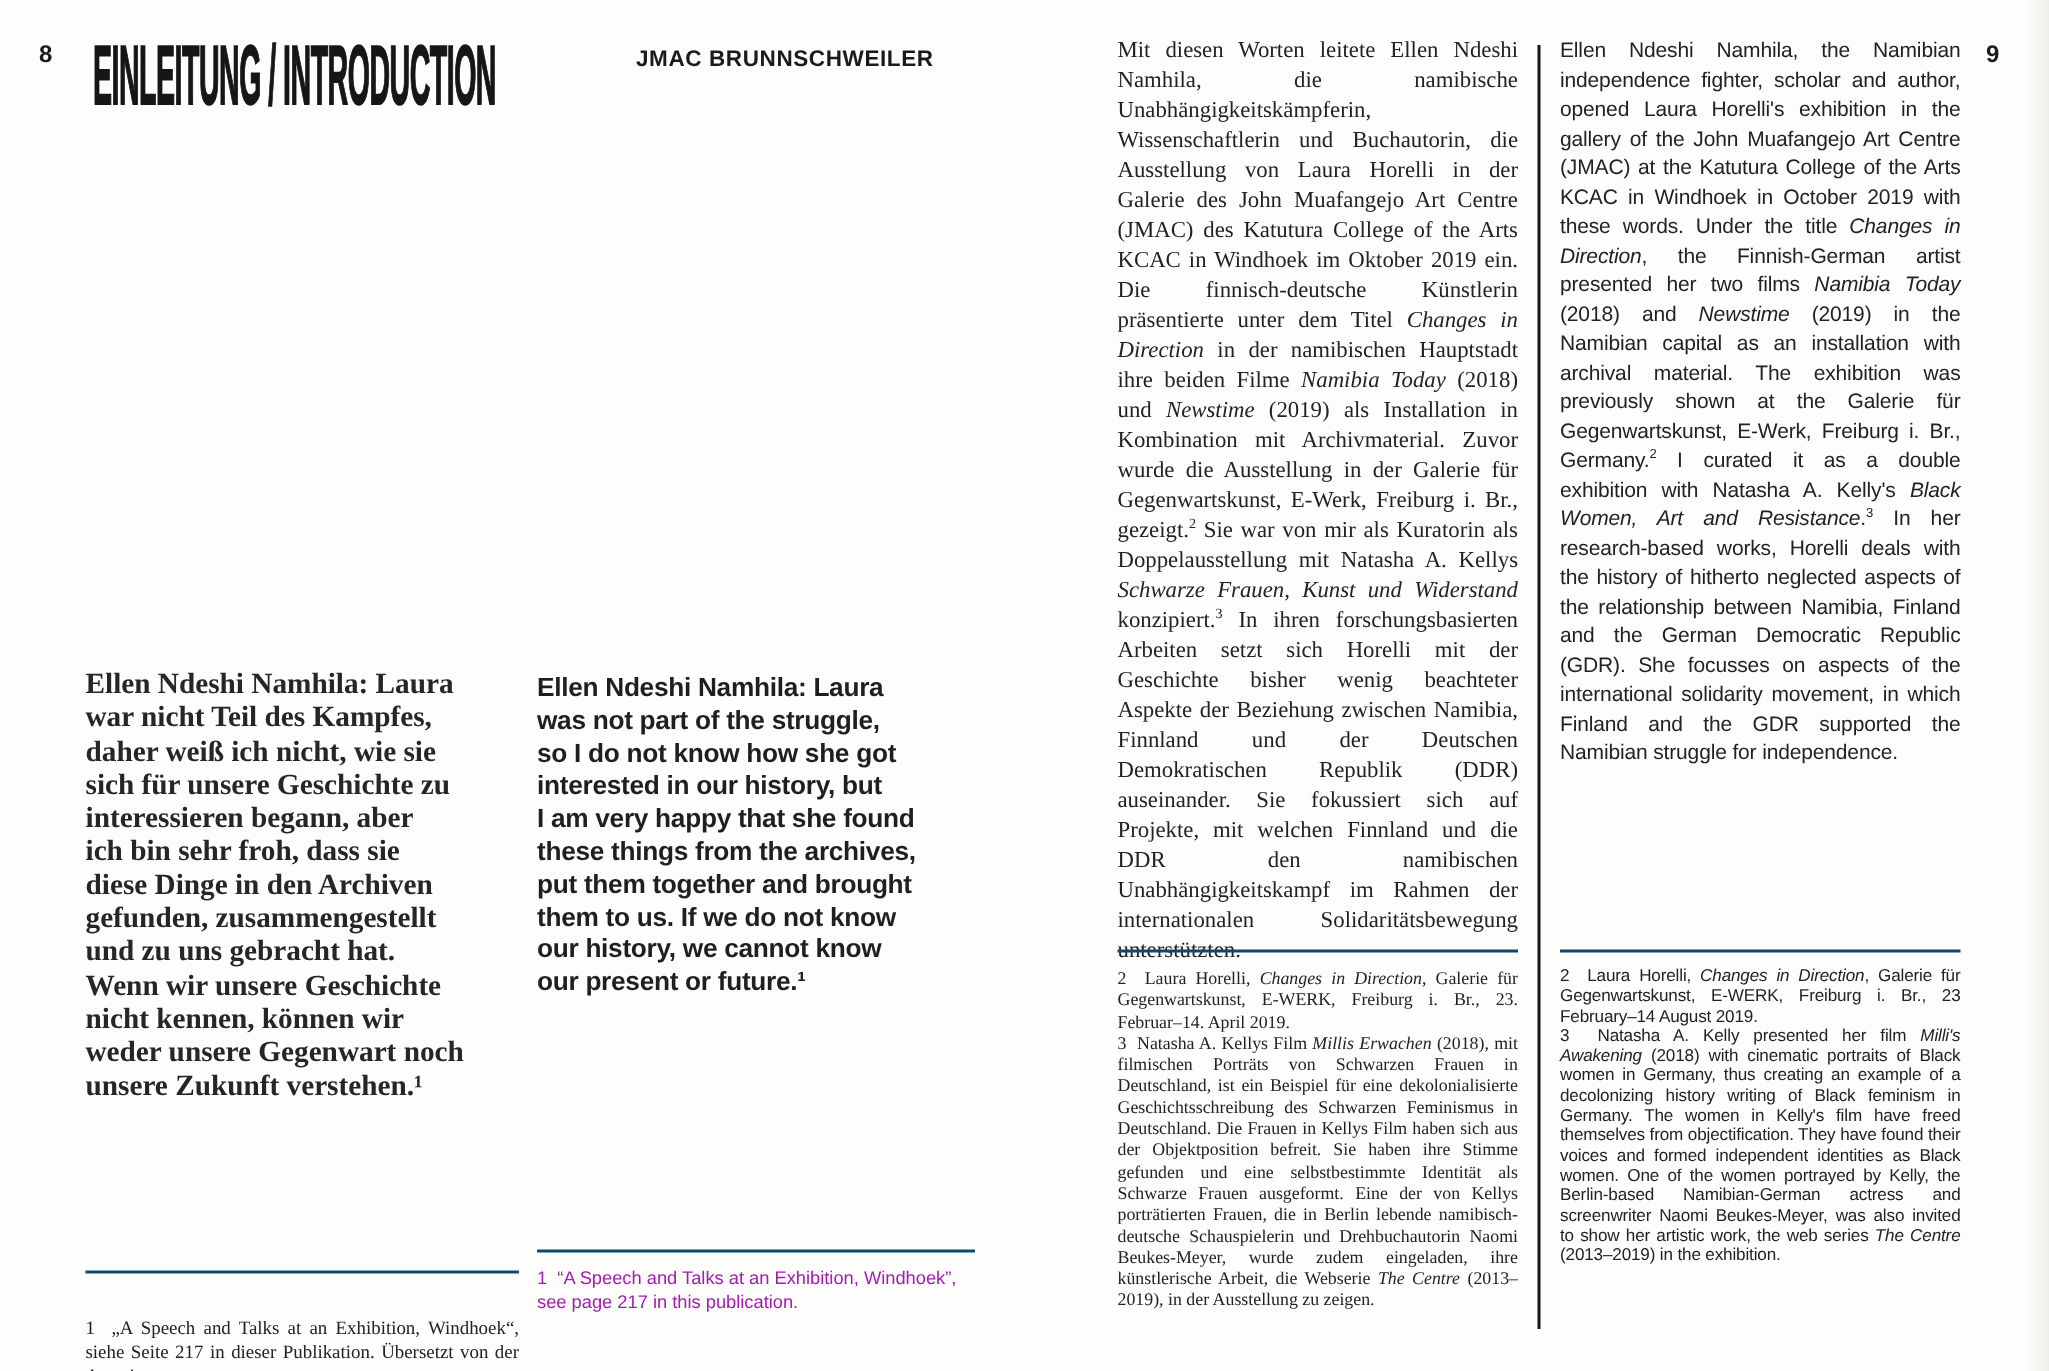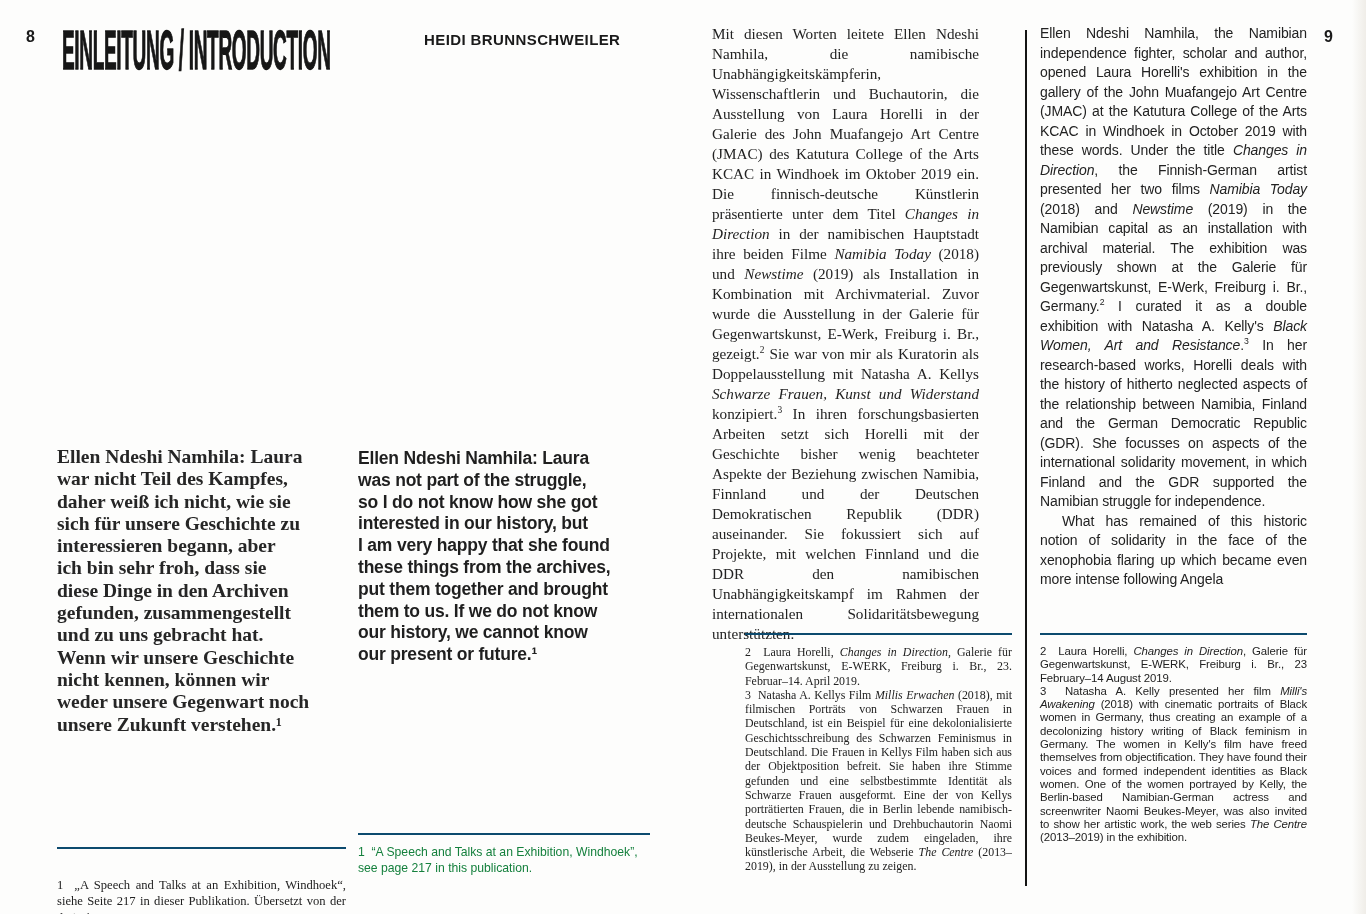--- a/index.html
+++ b/index.html
@@ -40,21 +40,21 @@
     color:#262626;white-space:pre-line;
   }
   .quote-en{
     position:absolute;left:358px;top:448px;width:310px;
     font-family:"Liberation Sans",sans-serif;
     font-weight:700;font-size:17.5px;line-height:21.8px;
     color:#1f1f1f;white-space:pre-line;letter-spacing:-0.2px;
   }
   
   .col-de{
-    position:absolute;left:712px;top:24px;width:267px;
+    position:absolute;left:745px;top:24px;width:267px;
     font-family:"Liberation Serif","DejaVu Serif",serif;
     font-size:15.2px;line-height:20px;color:#222;
     text-align:justify;hyphens:auto;-webkit-hyphens:auto;
   }
   .col-en{
     position:absolute;left:1040px;top:24px;width:267px;
     font-family:"Liberation Sans",sans-serif;
     font-size:14px;line-height:19.5px;color:#222;
     text-align:justify;hyphens:auto;-webkit-hyphens:auto;
     letter-spacing:-0.1px;
@@ -68,21 +68,21 @@
   }
   .fnblock p{margin:0;}
   #fn-left-de{
     left:57px;top:833px;width:289px;padding-top:28px;
     font-family:"Liberation Serif","DejaVu Serif",serif;
     font-size:12.6px;line-height:16px;color:#222;text-align:justify;margin-top:14px;
   }
   #fn-left-en{
     left:358px;top:833px;width:292px;padding-top:10px;
     font-family:"Liberation Sans",sans-serif;
-    font-size:12.2px;line-height:15.6px;color:#15803d;
+    font-size:12.2px;line-height:15.6px;color:#a21caf;
   }
   #fn-de{
     left:745px;top:633px;width:267px;padding-top:10px;
     font-family:"Liberation Serif","DejaVu Serif",serif;
     font-size:11.9px;line-height:14.3px;color:#222;
     text-align:justify;hyphens:auto;-webkit-hyphens:auto;
   }
   #fn-en{
     left:1040px;top:633px;width:267px;padding-top:10px;
     font-family:"Liberation Sans",sans-serif;
@@ -104,21 +104,21 @@
   .run-bi{font-style:italic;font-weight:400;}
   sup{font-size:0.62em;vertical-align:super;line-height:0;}
 </style>
 </head>
 <body>
 
 <div id="spread">
 
   <div id="pn-left" class="pagenum">8</div>
   <div class="book-title">EINLEITUNG / INTRODUCTION</div>
-  <div class="author">HEIDI BRUNNSCHWEILER</div>
+  <div class="author">JMAC BRUNNSCHWEILER</div>
   <div id="pn-right" class="pagenum">9</div>
 
   <div class="quote-de" lang="de">Ellen Ndeshi Namhila: Laura
 war nicht Teil des Kampfes,
 daher weiß ich nicht, wie sie
 sich für unsere Geschichte zu
 interessieren begann, aber
 ich bin sehr froh, dass sie
 diese Dinge in den Archiven
 gefunden, zusammengestellt
@@ -151,21 +151,20 @@
 
   <div id="fn-de" class="fnblock" lang="de">
     <p><span>2&nbsp;&nbsp;Laura Horelli, </span><span class="run-i">Changes in Direction</span><span>, Galerie für Gegenwartskunst, E-WERK, Freiburg i. Br., 23. Februar–14. April 2019.</span></p>
     <p><span>3&nbsp;&nbsp;Natasha A. Kellys Film </span><span class="run-i">Millis Erwachen</span><span> (2018), mit filmischen Porträts von Schwarzen Frauen in Deutschland, ist ein Beispiel für eine dekolonialisierte Geschichtsschreibung des Schwarzen Feminismus in Deutschland. Die Frauen in Kellys Film haben sich aus der Objektposition befreit. Sie haben ihre Stimme gefunden und eine selbstbestimmte Identität als Schwarze Frauen ausgeformt. Eine der von Kellys porträtierten Frauen, die in Berlin lebende namibisch-deutsche Schauspielerin und Drehbuchautorin Naomi Beukes-Meyer, wurde zudem eingeladen, ihre künstlerische Arbeit, die Webserie </span><span class="run-i">The Centre</span><span> (2013–2019), in der Ausstellung zu zeigen.</span></p>
   </div>
 
   <div class="col-divider"></div>
 
   <div class="col-en" lang="en">
     <p><span>Ellen Ndeshi Namhila, the Namibian independence fighter, scholar and author, opened Laura Horelli's exhibition in the gallery of the John Muafangejo Art Centre (JMAC) at the Katutura College of the Arts KCAC in Windhoek in October 2019 with these words. Under the title </span><span class="run-i">Changes in Direction</span><span>, the Finnish-German artist presented her two films </span><span class="run-bi">Namibia Today</span><span> (2018) and </span><span class="run-bi">Newstime</span><span> (2019) in the Namibian capital as an installation with archival material. The exhibition was previously shown at the Galerie für Gegenwartskunst, E-Werk, Freiburg i. Br., Germany.</span><sup>2</sup><span> I curated it as a double exhibition with Natasha A. Kelly's </span><span class="run-i">Black Women, Art and Resistance</span><span>.</span><sup>3</sup><span> In her research-based works, Horelli deals with the history of hitherto neglected aspects of the relationship between Namibia, Finland and the German Democratic Republic (GDR). She focusses on aspects of the international solidarity movement, in which Finland and the GDR supported the Namibian struggle for independence.</span></p>
-    <p class="indent"><span>What has remained of this historic notion of solidarity in the face of the xenophobia flaring up which became even more intense following Angela</span></p>
   </div>
 
   <div id="fn-en" class="fnblock" lang="en">
     <p><span>2&nbsp;&nbsp;Laura Horelli, </span><span class="run-i">Changes in Direction</span><span>, Galerie für Gegenwartskunst, E-WERK, Freiburg i. Br., 23 February–14 August 2019.</span></p>
     <p><span>3&nbsp;&nbsp;Natasha A. Kelly presented her film </span><span class="run-i">Milli's Awakening</span><span> (2018) with cinematic portraits of Black women in Germany, thus creating an example of a decolonizing history writing of Black feminism in Germany. The women in Kelly's film have freed themselves from objectification. They have found their voices and formed independent identities as Black women. One of the women portrayed by Kelly, the Berlin-based Namibian-German actress and screenwriter Naomi Beukes-Meyer, was also invited to show her artistic work, the web series </span><span class="run-i">The Centre</span><span> (2013–2019) in the exhibition.</span></p>
   </div>
 
   <div class="page-edge"></div>
 
 </div>

